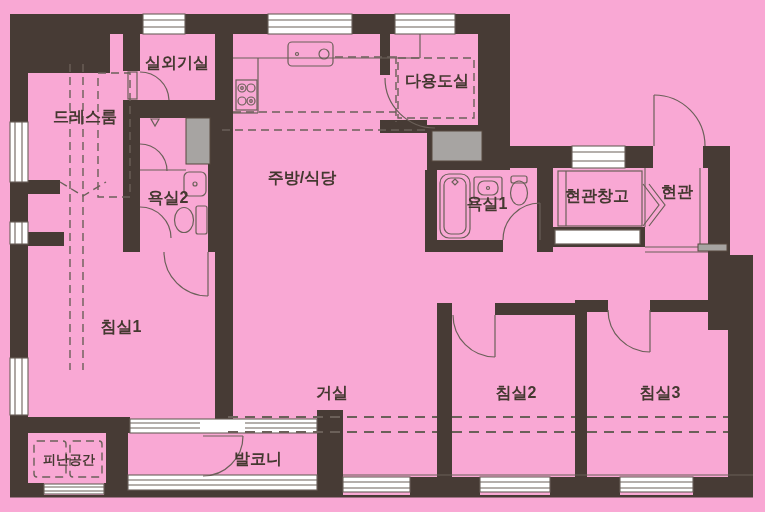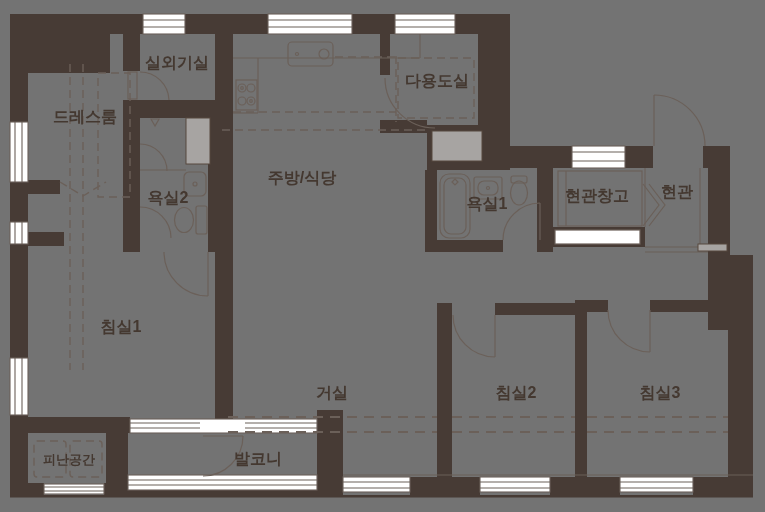--- a/index.html
+++ b/index.html
@@ -1,16 +1,16 @@
 <!DOCTYPE html>
 <html><head>
 <meta charset="utf-8">
 <style>
   html,body{margin:0;padding:0;background:#ffffff;}
-  .plan-wrap{position:relative;width:765px;height:512px;background:#737373;overflow:hidden;
+  .plan-wrap{position:relative;width:765px;height:512px;background:#f9a8d4;overflow:hidden;
              font-family:"Liberation Sans","DejaVu Sans",sans-serif;}
   svg{position:absolute;left:0;top:0;}
   .lbl{font-family:"Liberation Sans","DejaVu Sans",sans-serif;font-weight:bold;
        font-size:16px;fill:#443830;text-anchor:middle;}
   .lbl-sm{font-size:13px;}
 </style>
 </head>
 <body>
 
 <div class="plan-wrap">

